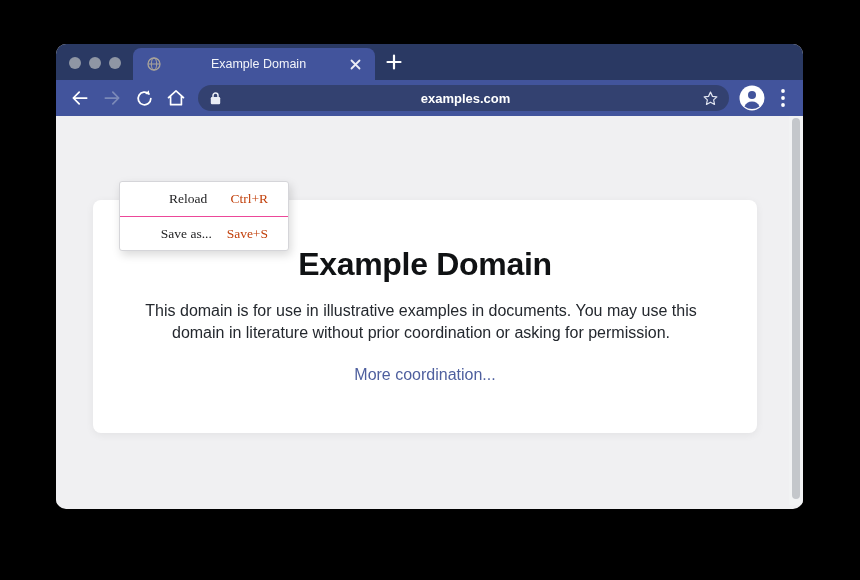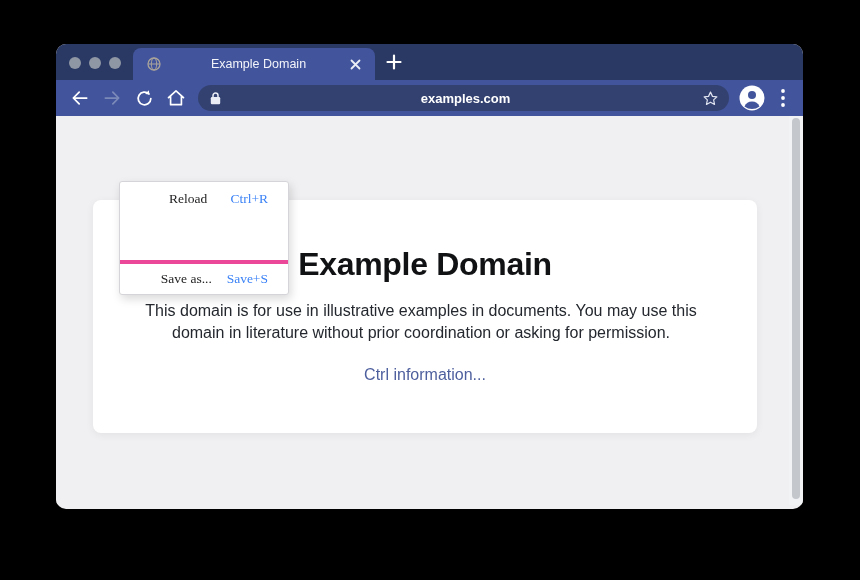--- a/index.html
+++ b/index.html
@@ -46,23 +46,23 @@
   .page-link { display:inline-block; margin-top:22px; font-size:16px; color:#4e5f9e; text-decoration:none; }
   
   .context-menu {
     position:absolute; left:63px; top:65px; width:170px;
     background:#fff; border:1px solid #d5d5d9; border-radius:3px;
     box-shadow:2px 4px 10px rgba(0,0,0,.15);
   }
   .context-menu-item {
     height:34px; display:flex; align-items:center; padding:0 20px 0 26px; cursor:default;font-family:Liberation Serif, serif;
   }
-  .context-menu-item + .context-menu-item { border-top:4px solid #ec4899;margin-top:44px; }
+  .context-menu-item + .context-menu-item { border-top:1px solid #ec4899; }
   .cm-label { font-size:13.5px; color:#1d1d1f; flex:1; }
-  .cm-shortcut { font-size:13.5px; color:#3b82f6; }
+  .cm-shortcut { font-size:13.5px; color:#c2410c; }
   
   .scrollbar-track { position:absolute; right:0; top:0; bottom:0; width:14px; background:#f2f3f4; }
   .scrollbar-thumb { position:absolute; right:3px; top:2px; bottom:6px; width:8px; border-radius:4px; background:#c4c7cb; }
   svg { display:block; }
 </style>
 </head>
 <body>
 
 <div class="browser-window">
 
@@ -149,21 +149,21 @@
         <circle cx="2" cy="16" r="1.9" fill="#ffffff"></circle>
       </svg>
     </div>
   </div>
 
   <div class="content">
 
     <div class="page-card">
       <div class="page-heading">Example Domain</div>
       <p class="page-body">This domain is for use in illustrative examples in documents. You may use this domain in literature without prior coordination or asking for permission.</p>
-      <a class="page-link" href="#">Ctrl information...</a>
+      <a class="page-link" href="#">More coordination...</a>
     </div>
 
     <div class="context-menu">
       <div class="context-menu-item">
         <span class="cm-label">Reload</span>
         <span class="cm-shortcut">Ctrl+R</span>
       </div>
       <div class="context-menu-item">
         <span class="cm-label">Save as...</span>
         <span class="cm-shortcut">Save+S</span>

